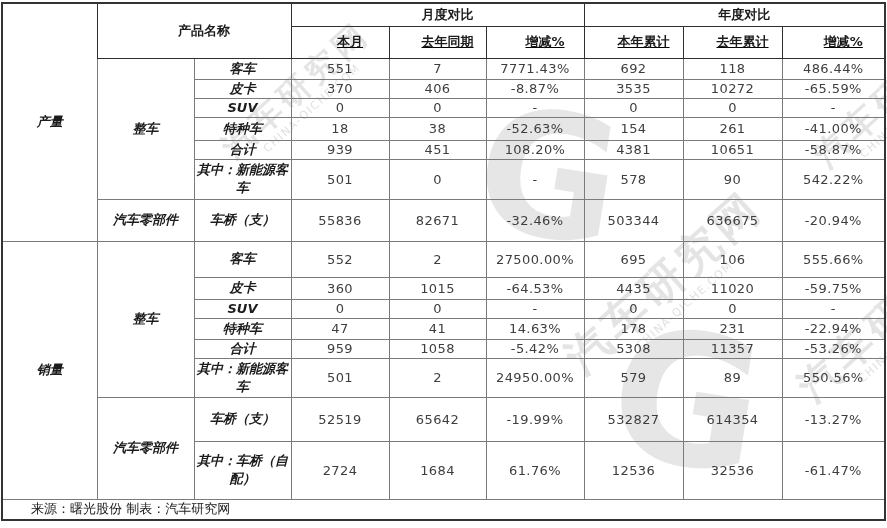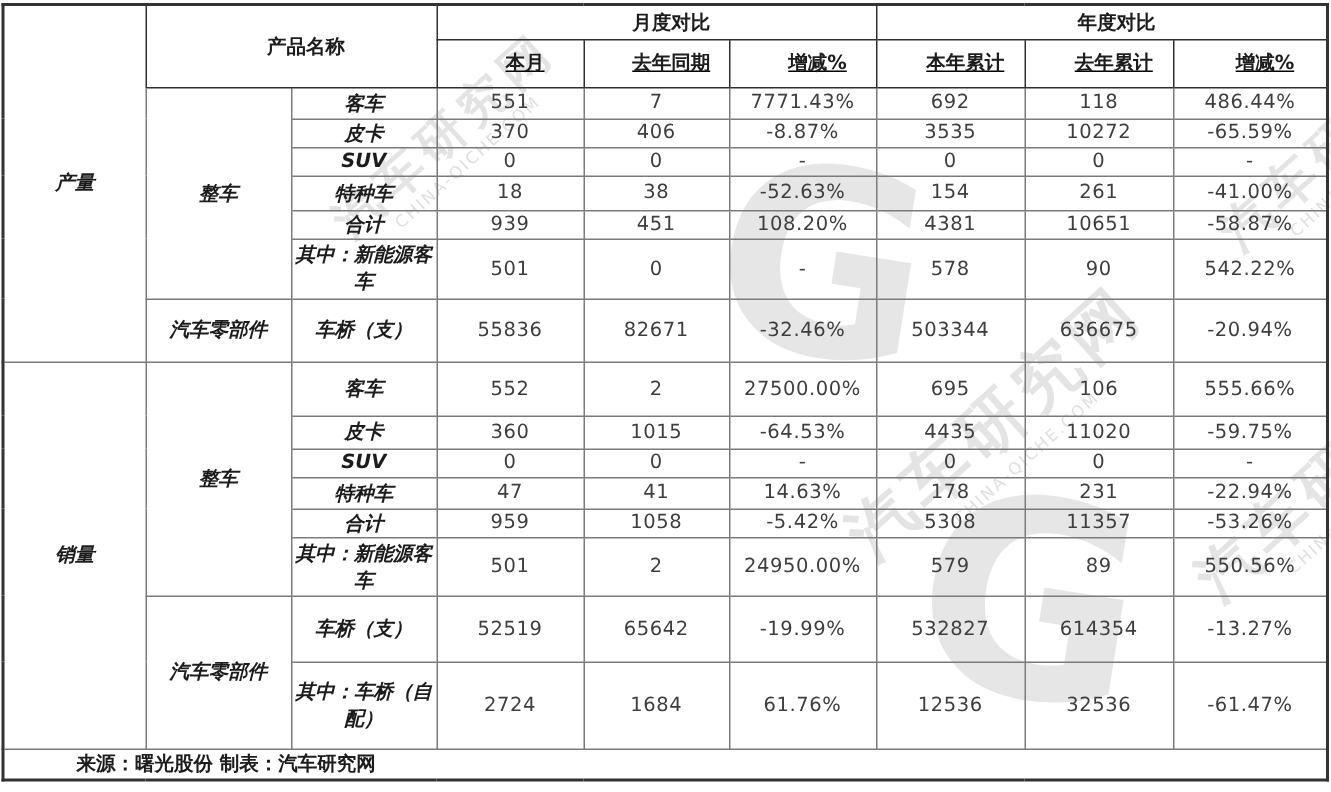--- a/index.html
+++ b/index.html
@@ -44,21 +44,21 @@
     font-size:13px;color:#1c1c1c;padding:0 2px;overflow:hidden;word-break:break-all;
   }
   tr.hrow td{border-color:#2f2f2f;font-weight:bold;padding-left:22px;}
   td.corner{border-bottom-style:hidden;}
   td.cat,td.grp,td.lbl{font-weight:bold;font-style:italic;}
   td.val{font-weight:normal;color:#3e3e3e;letter-spacing:0.4px;}
   tr.g-top td{border-top-color:#333333;}
   tr.s-top td{border-top-color:#2f2f2f;}
   .lift{position:relative;top:-27px;display:inline-block;text-align:center;}
   tr.frow td{
-    border-color:#333333;text-align:left;padding-left:48px;font-weight:bold;color:#1c1c1c;
+    border-color:#333333;text-align:left;padding-left:28px;font-weight:normal;color:#1c1c1c;
   }
 </style>
 </head>
 <body>
 
 <div class="stage">
 
   <div class="wm-layer">
     <div class="wm-text wm-t1">
       <span class="cn">汽车研究网</span>

